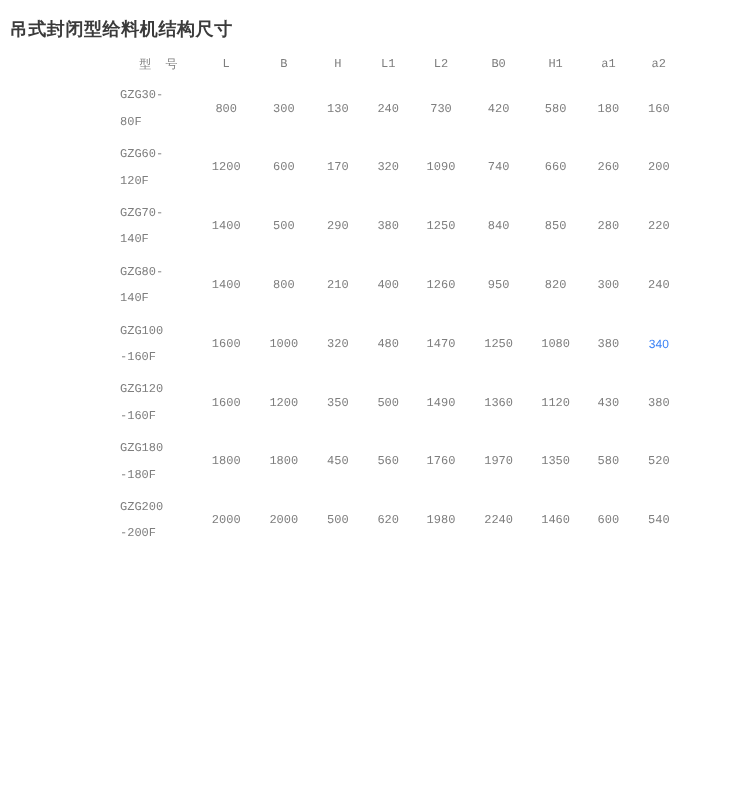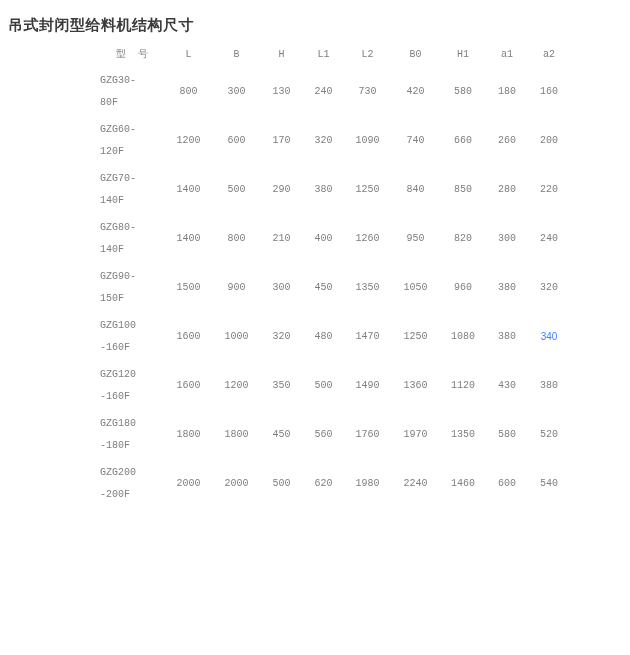--- a/index.html
+++ b/index.html
@@ -155,35 +155,20 @@
     <td class="value-cell">210</td>
     <td class="value-cell">400</td>
     <td class="value-cell">1260</td>
     <td class="value-cell">950</td>
     <td class="value-cell">820</td>
     <td class="value-cell">300</td>
     <td class="value-cell">240</td>
   </tr>
         <tr class="data-row">
     <td class="model-cell">
-      <div>GZG90-</div>
-      <div>150F</div>
-    </td>
-    <td class="value-cell">1500</td>
-    <td class="value-cell">900</td>
-    <td class="value-cell">300</td>
-    <td class="value-cell">450</td>
-    <td class="value-cell">1350</td>
-    <td class="value-cell">1050</td>
-    <td class="value-cell">960</td>
-    <td class="value-cell">380</td>
-    <td class="value-cell">320</td>
-  </tr>
-        <tr class="data-row">
-    <td class="model-cell">
       <div>GZG100</div>
       <div>-160F</div>
     </td>
     <td class="value-cell">1600</td>
     <td class="value-cell">1000</td>
     <td class="value-cell">320</td>
     <td class="value-cell">480</td>
     <td class="value-cell">1470</td>
     <td class="value-cell">1250</td>
     <td class="value-cell">1080</td>

